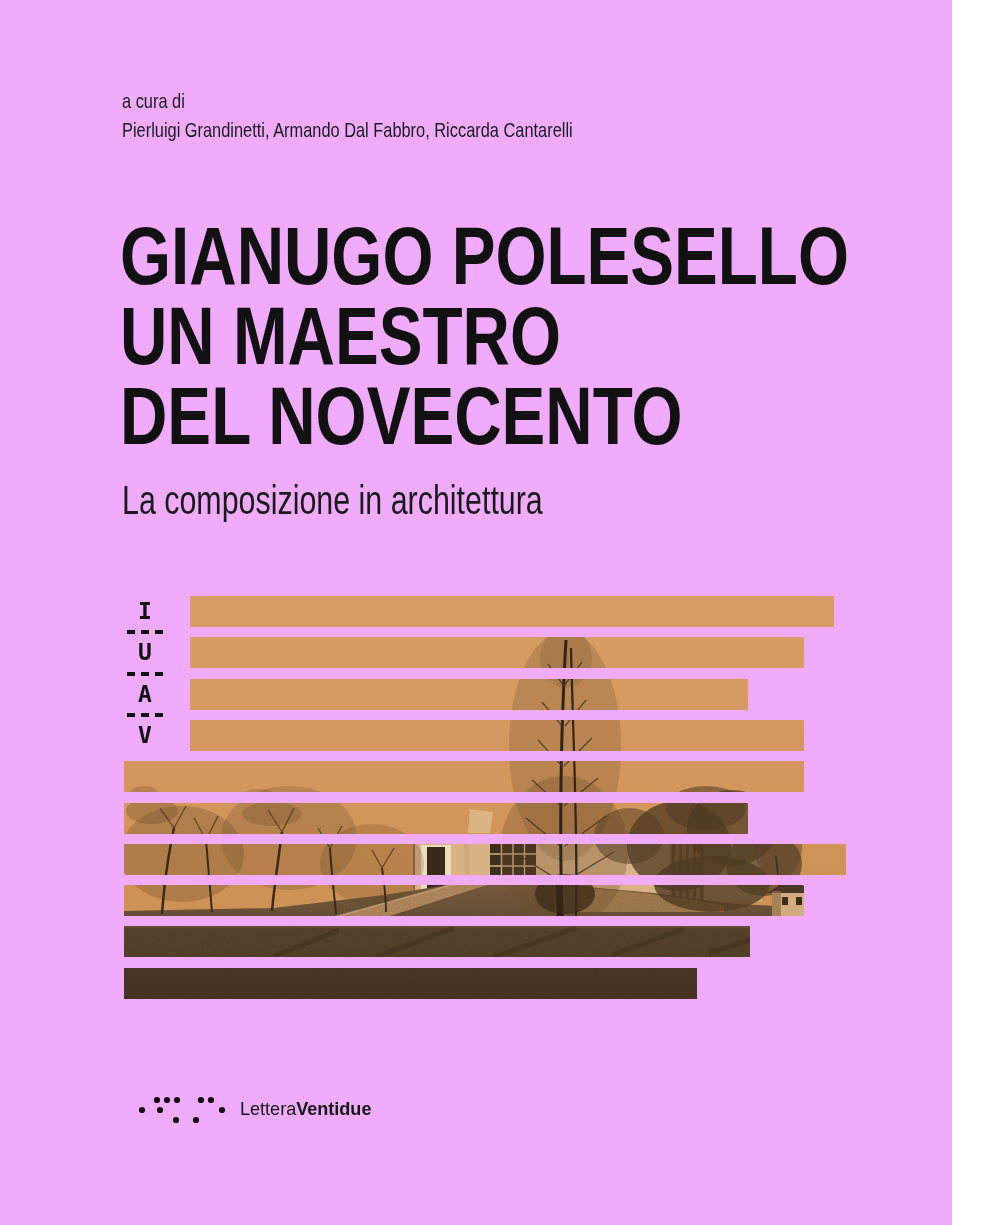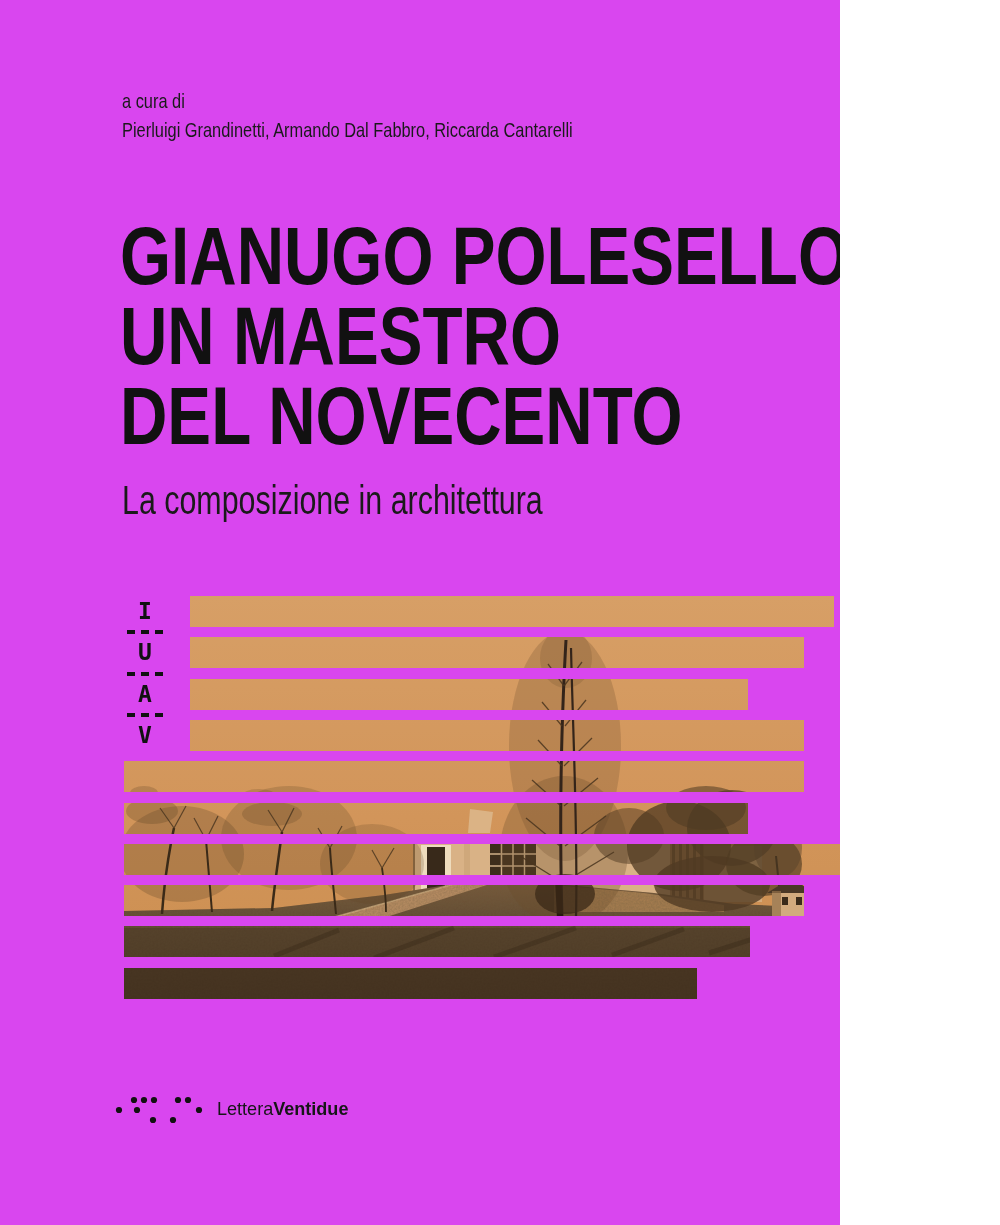--- a/index.html
+++ b/index.html
@@ -1,35 +1,35 @@
 <!DOCTYPE html>
 <html><head>
 <meta charset="utf-8">
 <style>
   html,body{margin:0;padding:0;background:#ffffff;}
   body{width:1000px;height:1225px;font-family:"Liberation Sans",sans-serif;color:#141414;}
-  .cover{position:relative;width:840px;height:1225px;background:#d946ef;overflow:hidden;}
+  .cover{position:relative;width:952px;height:1225px;background:#f0abfc;overflow:hidden;}
 
   .editors{position:absolute;left:122px;top:86px;font-size:21px;line-height:29px;
            transform:scaleX(.78);transform-origin:left top;white-space:nowrap;color:#1a1a1a;}
   .title{position:absolute;left:120px;top:216px;font-size:82px;line-height:80px;font-weight:bold;
          transform:scaleX(.80);transform-origin:left top;white-space:nowrap;color:#111;letter-spacing:0px;}
   .subtitle{position:absolute;left:122px;top:478px;font-size:40px;line-height:44px;
             transform:scaleX(.76);transform-origin:left top;white-space:nowrap;color:#1a1a1a;}
 
   .iuav-letter{position:absolute;left:125px;width:40px;text-align:center;
                font-family:"DejaVu Sans Mono",monospace;font-weight:bold;font-size:23px;line-height:41px;color:#111;}
   .dash-row{position:absolute;left:127px;width:36px;height:4px;display:flex;justify-content:space-between;}
   .dash-row span{display:block;width:8px;height:3.5px;background:#111;}
 
   .strips{position:absolute;left:0;top:0;width:1000px;height:1225px;}
   .strip{position:absolute;overflow:hidden;background:#d2955a;}
   .strip svg{position:absolute;display:block;}
 
-  .publisher{position:absolute;left:111px;top:1090px;height:38px;display:flex;align-items:center;}
+  .publisher{position:absolute;left:134px;top:1090px;height:38px;display:flex;align-items:center;}
   .publisher-name{font-size:19px;margin-left:10px;white-space:nowrap;color:#161616;
                   transform:scaleX(.95);transform-origin:left center;letter-spacing:0;}
   .publisher-name b{font-weight:bold;}
   .defs-holder{position:absolute;width:0;height:0;overflow:hidden;}
 </style>
 </head>
 <body>
 
 <div class="cover">
 

